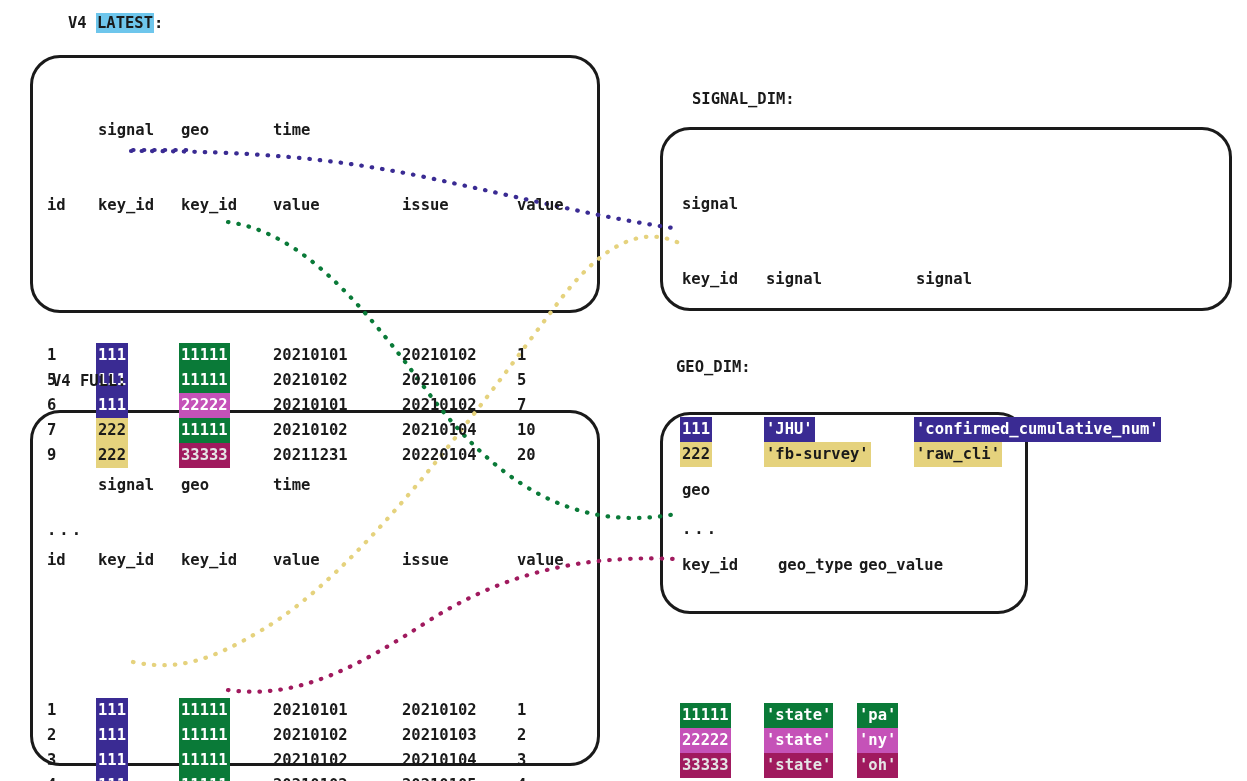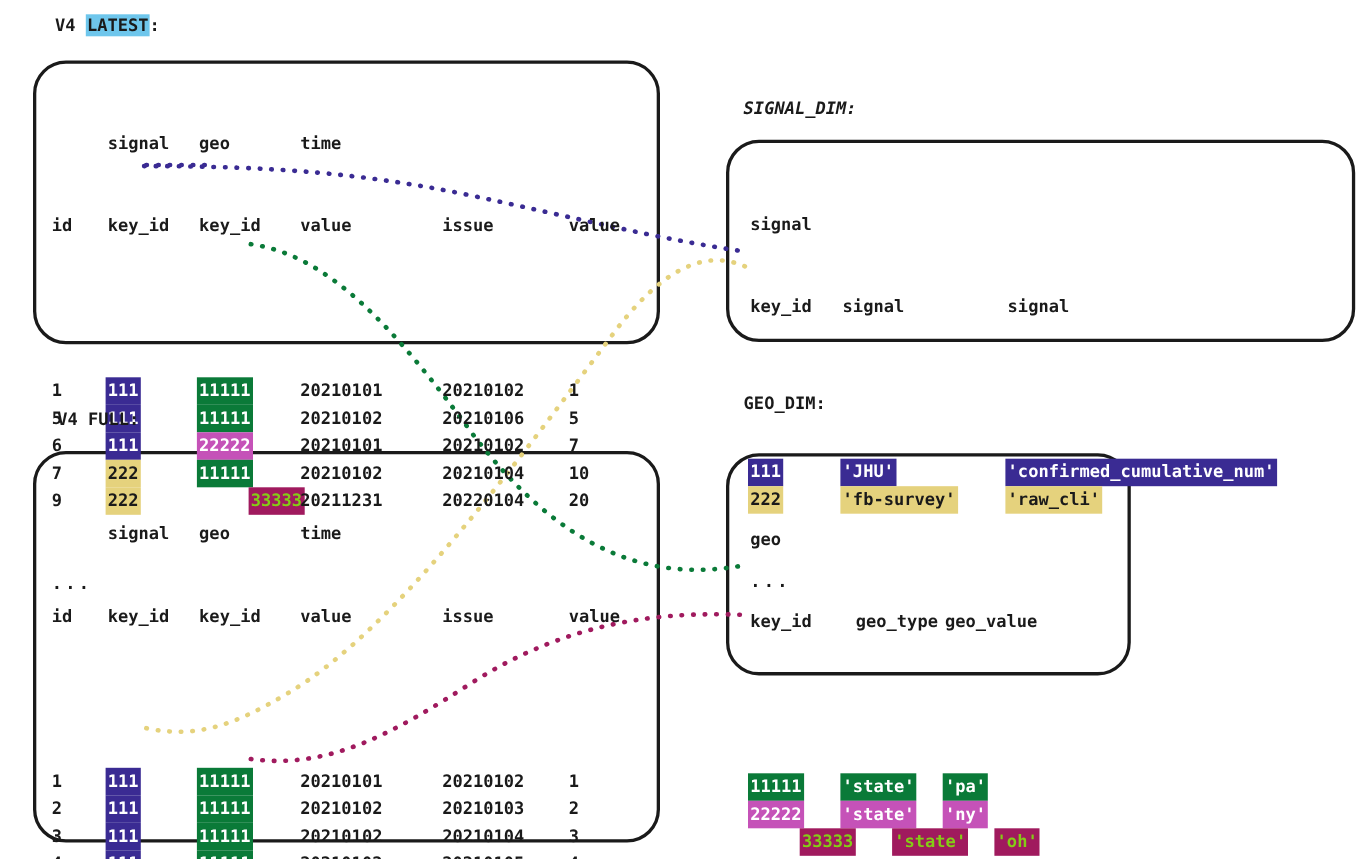--- a/index.html
+++ b/index.html
@@ -54,41 +54,41 @@
     padding:0 2px;
     box-sizing:border-box;
   }
   .hdr{color:#1a1a1a;}
   .spacer{height:25px;}
   .dots{letter-spacing:3px;}
   .c-blue{background:#3a2b93;color:#ffffff;}
   .c-yellow{background:#e5d27d;color:#1a1a1a;}
   .c-green{background:#0a7a38;color:#ffffff;}
   .c-magenta{background:#c552b8;color:#ffffff;}
-  .c-crimson{background:#a01a5e;color:#84cc16;margin-left:47px;}
+  .c-crimson{background:#a01a5e;color:#e5e5e5;}
 </style>
 </head>
 <body>
 
 <div class="stage">
 
   <svg class="links" viewBox="0 0 1247 781">
 
     <path d="M 131 151 C 250 151 330 158 420 176 C 520 197 600 218 680 229" fill="none" stroke="#3a2b93" stroke-width="4.2" stroke-linecap="round" stroke-dasharray="0.5 10"></path>
 
     <path d="M 228 222 C 300 232 360 300 430 395 C 510 500 590 530 676 514" fill="none" stroke="#0a7a38" stroke-width="4.2" stroke-linecap="round" stroke-dasharray="0.5 10"></path>
 
     <path d="M 133 150 C 160 150 180 150 196 150" fill="none" stroke="#3a2b93" stroke-width="4.2" stroke-linecap="round" stroke-dasharray="0.5 10"></path>
 
     <path d="M 133 662 C 180 672 215 658 262 630 C 360 572 470 420 560 300 C 615 228 655 230 683 245" fill="none" stroke="#e5d27d" stroke-width="4.2" stroke-linecap="round" stroke-dasharray="0.5 10"></path>
 
     <path d="M 228 690 C 300 700 360 665 430 620 C 520 563 605 556 676 559" fill="none" stroke="#a01a5e" stroke-width="4.2" stroke-linecap="round" stroke-dasharray="0.5 10"></path>
   </svg>
 
-  <div class="caption" style="left:50px;top:14px;"><span>V4 </span><span class="hl-latest">LATEST</span><span>:</span></div>
+  <div class="caption" style="left:68px;top:14px;"><span>V4 </span><span class="hl-latest">LATEST</span><span>:</span></div>
 
   <div class="box" style="left:30px;top:55px;width:570px;height:258px;"></div>
 
   <div class="tbl" style="left:45px;top:68px;width:545px;">
     <div class="row">
       <span class="cell hdr" style="left:0px;"></span>
       <span class="cell hdr" style="left:51px;">signal</span>
       <span class="cell hdr" style="left:134px;">geo</span>
       <span class="cell hdr" style="left:226px;">time</span>
     </div>
@@ -124,21 +124,21 @@
       <span class="cell hdr" style="left:134px;">key_id</span>
       <span class="cell hdr" style="left:226px;">value</span>
       <span class="cell hdr" style="left:355px;">issue</span>
       <span class="cell hdr" style="left:470px;">value</span>
     </div>
     <div class="spacer"></div>
     <div id="full-rows"><div class="row"><span class="cell" style="left: 0px;">1</span><span class="cell c-blue" style="left: 51px;">111</span><span class="cell c-green" style="left: 134px;">11111</span><span class="cell" style="left: 226px;">20210101</span><span class="cell" style="left: 355px;">20210102</span><span class="cell" style="left: 470px;">1</span></div><div class="row"><span class="cell" style="left: 0px;">2</span><span class="cell c-blue" style="left: 51px;">111</span><span class="cell c-green" style="left: 134px;">11111</span><span class="cell" style="left: 226px;">20210102</span><span class="cell" style="left: 355px;">20210103</span><span class="cell" style="left: 470px;">2</span></div><div class="row"><span class="cell" style="left: 0px;">3</span><span class="cell c-blue" style="left: 51px;">111</span><span class="cell c-green" style="left: 134px;">11111</span><span class="cell" style="left: 226px;">20210102</span><span class="cell" style="left: 355px;">20210104</span><span class="cell" style="left: 470px;">3</span></div><div class="row"><span class="cell" style="left: 0px;">4</span><span class="cell c-blue" style="left: 51px;">111</span><span class="cell c-green" style="left: 134px;">11111</span><span class="cell" style="left: 226px;">20210102</span><span class="cell" style="left: 355px;">20210105</span><span class="cell" style="left: 470px;">4</span></div></div>
     
   </div>
 
-  <div class="caption" style="left:676px;top:90px;font-style:italic;">SIGNAL_DIM:</div>
+  <div class="caption" style="left:692px;top:90px;">SIGNAL_DIM:</div>
 
   <div class="box" style="left:660px;top:127px;width:572px;height:184px;"></div>
 
   <div class="tbl" style="left:680px;top:142px;width:545px;">
     <div class="row">
       <span class="cell hdr" style="left:0px;">signal</span>
     </div>
     <div class="row">
       <span class="cell hdr" style="left:0px;">key_id</span>
       <span class="cell hdr" style="left:84px;">signal</span>

